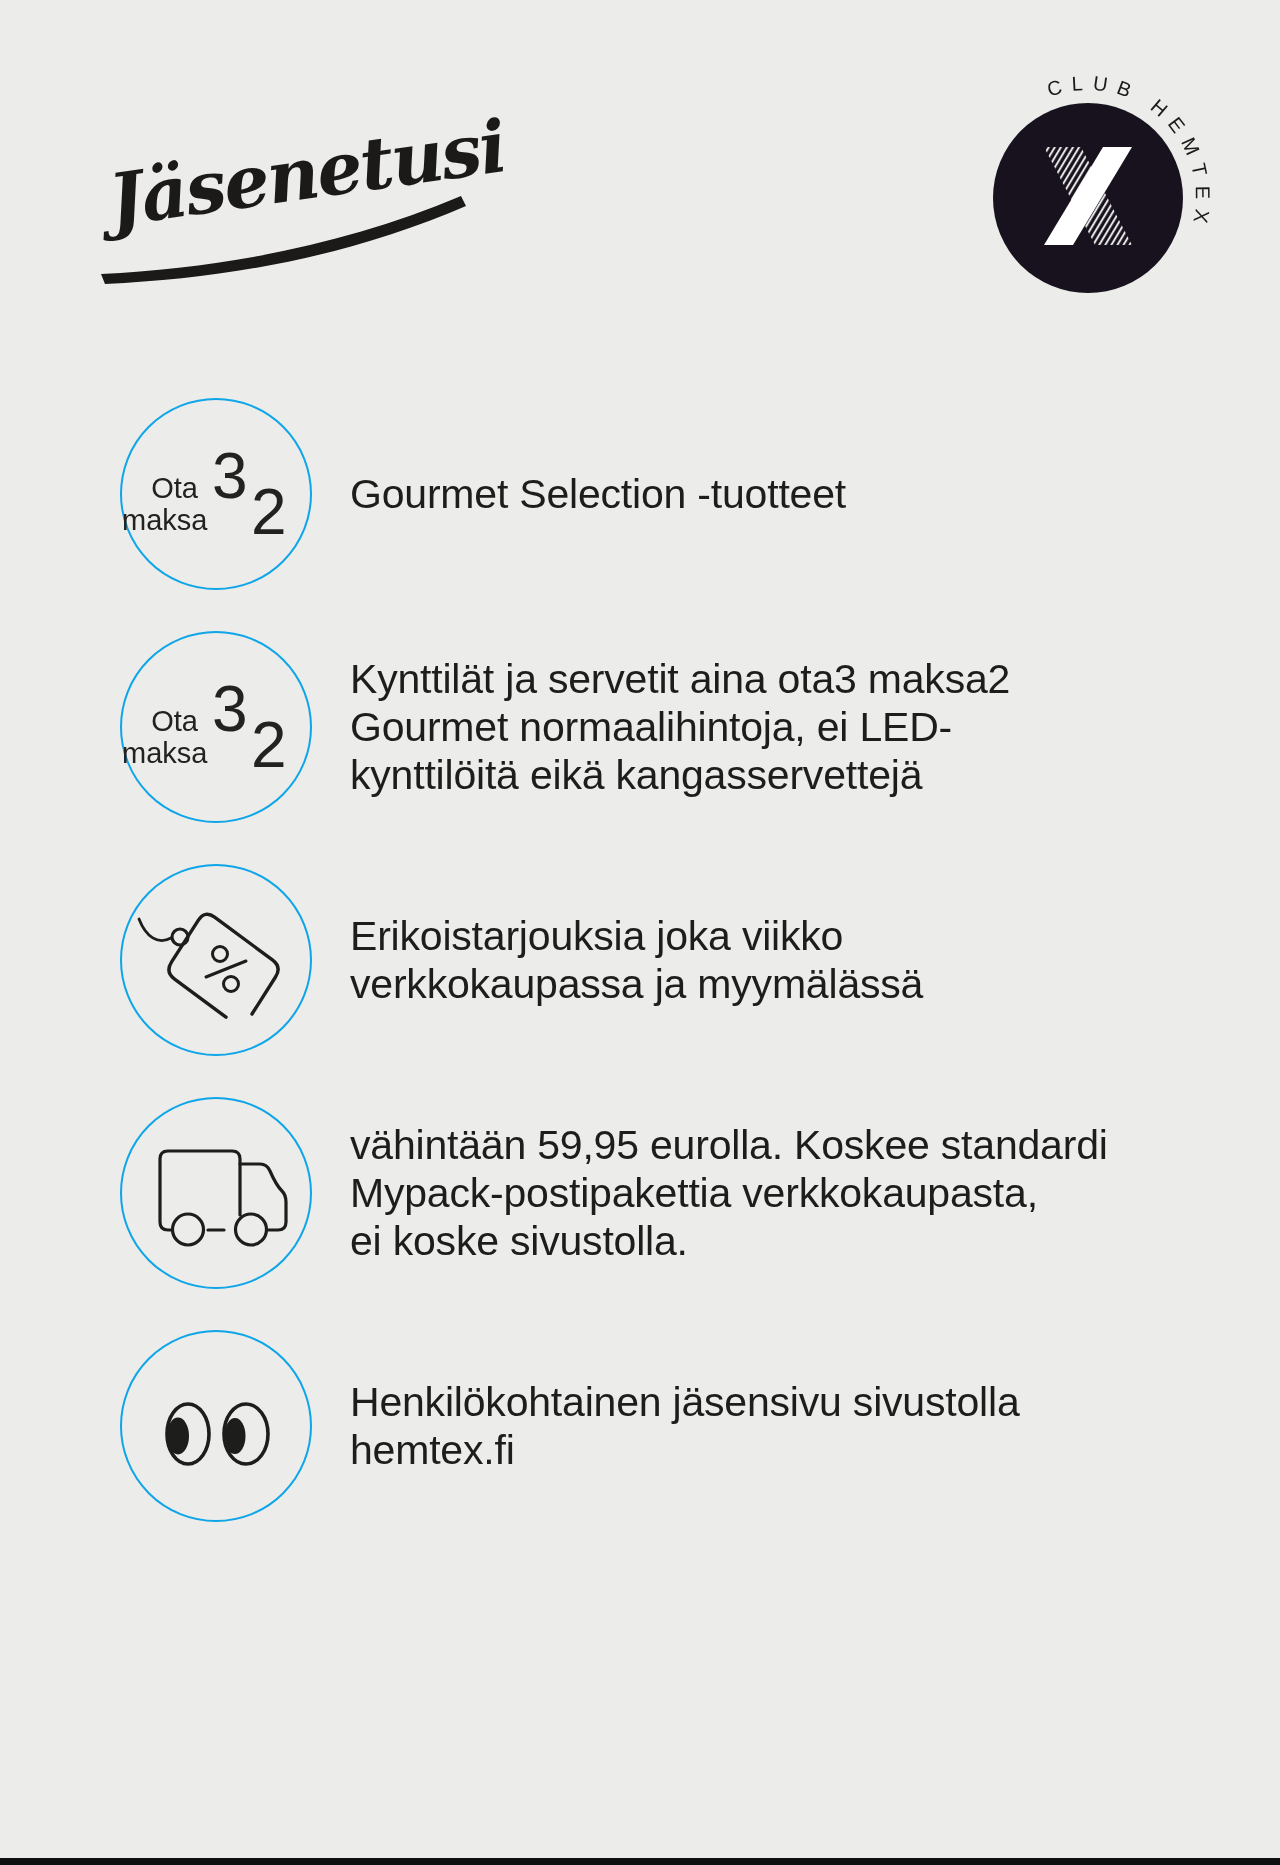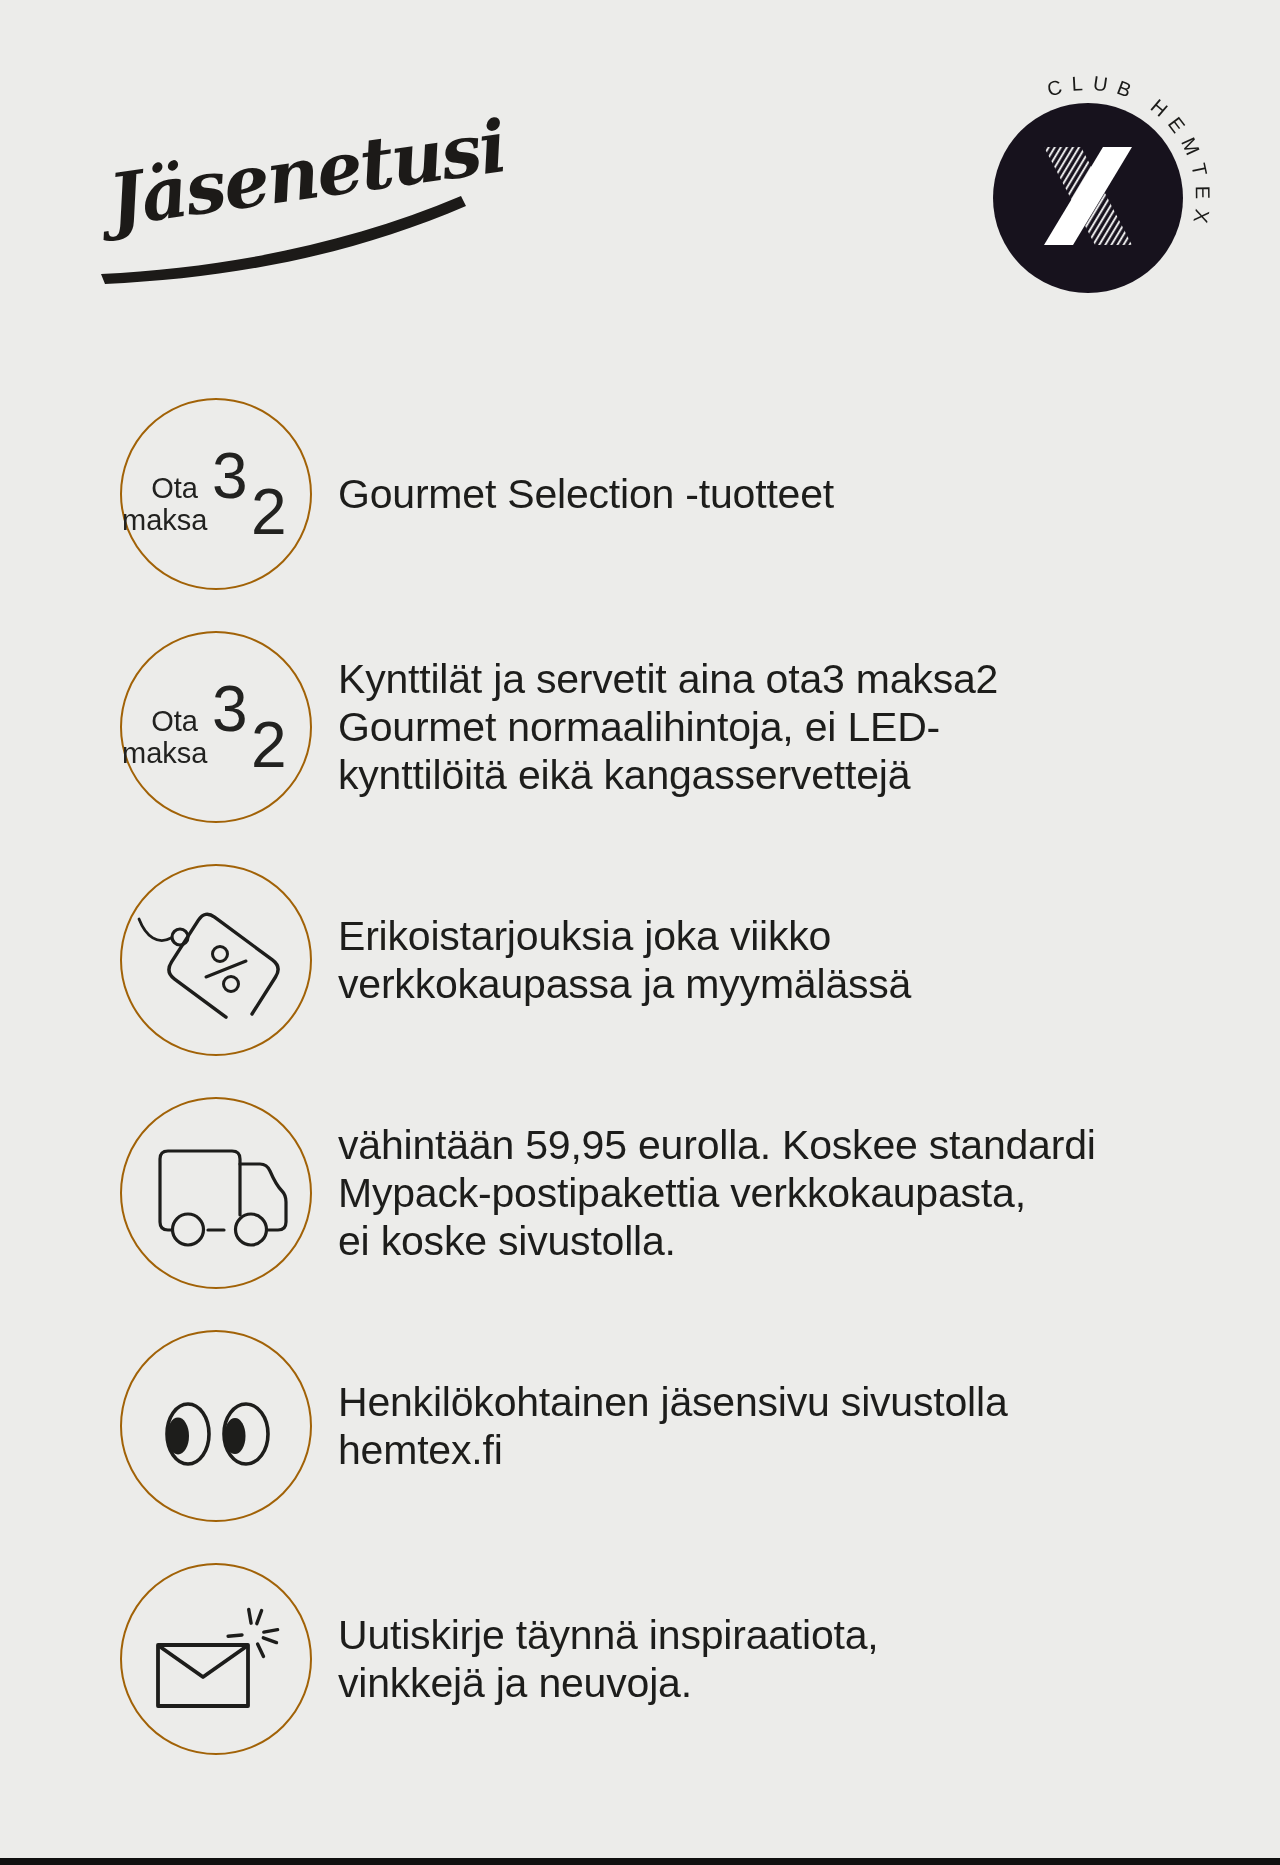--- a/index.html
+++ b/index.html
@@ -5,23 +5,23 @@
   html,body{margin:0;padding:0;}
   body{width:1280px;height:1865px;background:#ECECEA;font-family:"Liberation Sans",sans-serif;color:#1D1D1B;position:relative;overflow:hidden;}
   .page{position:absolute;inset:0;}
   
   .header{position:relative;height:398px;}
   .title-svg{position:absolute;left:85px;top:78px;width:480px;height:235px;}
   .logo-svg{position:absolute;left:950px;top:25px;width:330px;height:330px;}
   
   .rows{position:absolute;left:120px;top:398px;right:0;}
   .row{display:flex;align-items:center;margin-bottom:41px;min-height:192px;}
-  .icon-circle{flex:none;width:188px;height:188px;border:2px solid #a16207;border-radius:50%;position:relative;background:transparent;}
+  .icon-circle{flex:none;width:188px;height:188px;border:2px solid #0ea5e9;border-radius:50%;position:relative;background:transparent;}
   .icon-circle svg{position:absolute;left:-2px;top:-2px;}
-  .row-text{margin-left:26px;font-size:41px;line-height:48px;letter-spacing:-0.2px;color:#1D1D1B;}
+  .row-text{margin-left:38px;font-size:41px;line-height:48px;letter-spacing:-0.2px;color:#1D1D1B;}
   
   .b-word{position:absolute;font-size:29px;line-height:1;color:#222220;letter-spacing:0;}
   .b-num{position:absolute;font-size:64px;line-height:1;color:#222220;}
   .b-take{left:0;top:74px;width:76px;text-align:right;}
   .b-take-num{left:90px;top:44px;}
   .b-pay{left:0;top:106px;width:118px;}
   .b-pay-num{left:129px;top:80px;}
   .bottom-strip{position:absolute;left:0;right:0;bottom:0;height:7px;background:#101010;}
 </style>
 </head>
@@ -126,35 +126,17 @@
           <ellipse cx="58" cy="106" rx="11" ry="18.5" fill="#1D1D1B"></ellipse>
           <ellipse cx="115" cy="106" rx="10.5" ry="18" fill="#1D1D1B"></ellipse>
         </svg>
       </div>
       <div class="row-text">
         <div>Henkilökohtainen jäsensivu sivustolla</div>
         <div>hemtex.fi</div>
       </div>
     </div>
 
-    <div class="row">
-      <div class="icon-circle">
-        <svg width="192" height="192" viewBox="0 0 192 192" fill="none" stroke="#1D1D1B" stroke-linecap="round" stroke-linejoin="round">
-          <rect x="38" y="82" width="90" height="61" stroke-width="3.8" stroke-linecap="butt"></rect>
-          <path d="M 39 83 L 83 114 L 127 83" stroke-width="3.8"></path>
-          <line x1="122" y1="72" x2="108.1" y2="73.2" stroke-width="3.4"></line>
-          <line x1="131.1" y1="60.2" x2="128.7" y2="46.4" stroke-width="3.4"></line>
-          <line x1="136.8" y1="60.7" x2="141.6" y2="47.5" stroke-width="3.4"></line>
-          <line x1="143.8" y1="69.1" x2="157.6" y2="66.7" stroke-width="3.4"></line>
-          <line x1="143.3" y1="74.8" x2="156.5" y2="79.6" stroke-width="3.4"></line>
-          <line x1="137.6" y1="81" x2="143.5" y2="93.5" stroke-width="3.4"></line>
-        </svg>
-      </div>
-      <div class="row-text">
-        <div>Uutiskirje täynnä inspiraatiota,</div>
-        <div>vinkkejä ja neuvoja.</div>
-      </div>
-    </div>
 
   </div>
 
   <div class="bottom-strip"></div>
 </div>
 
 </body></html>

